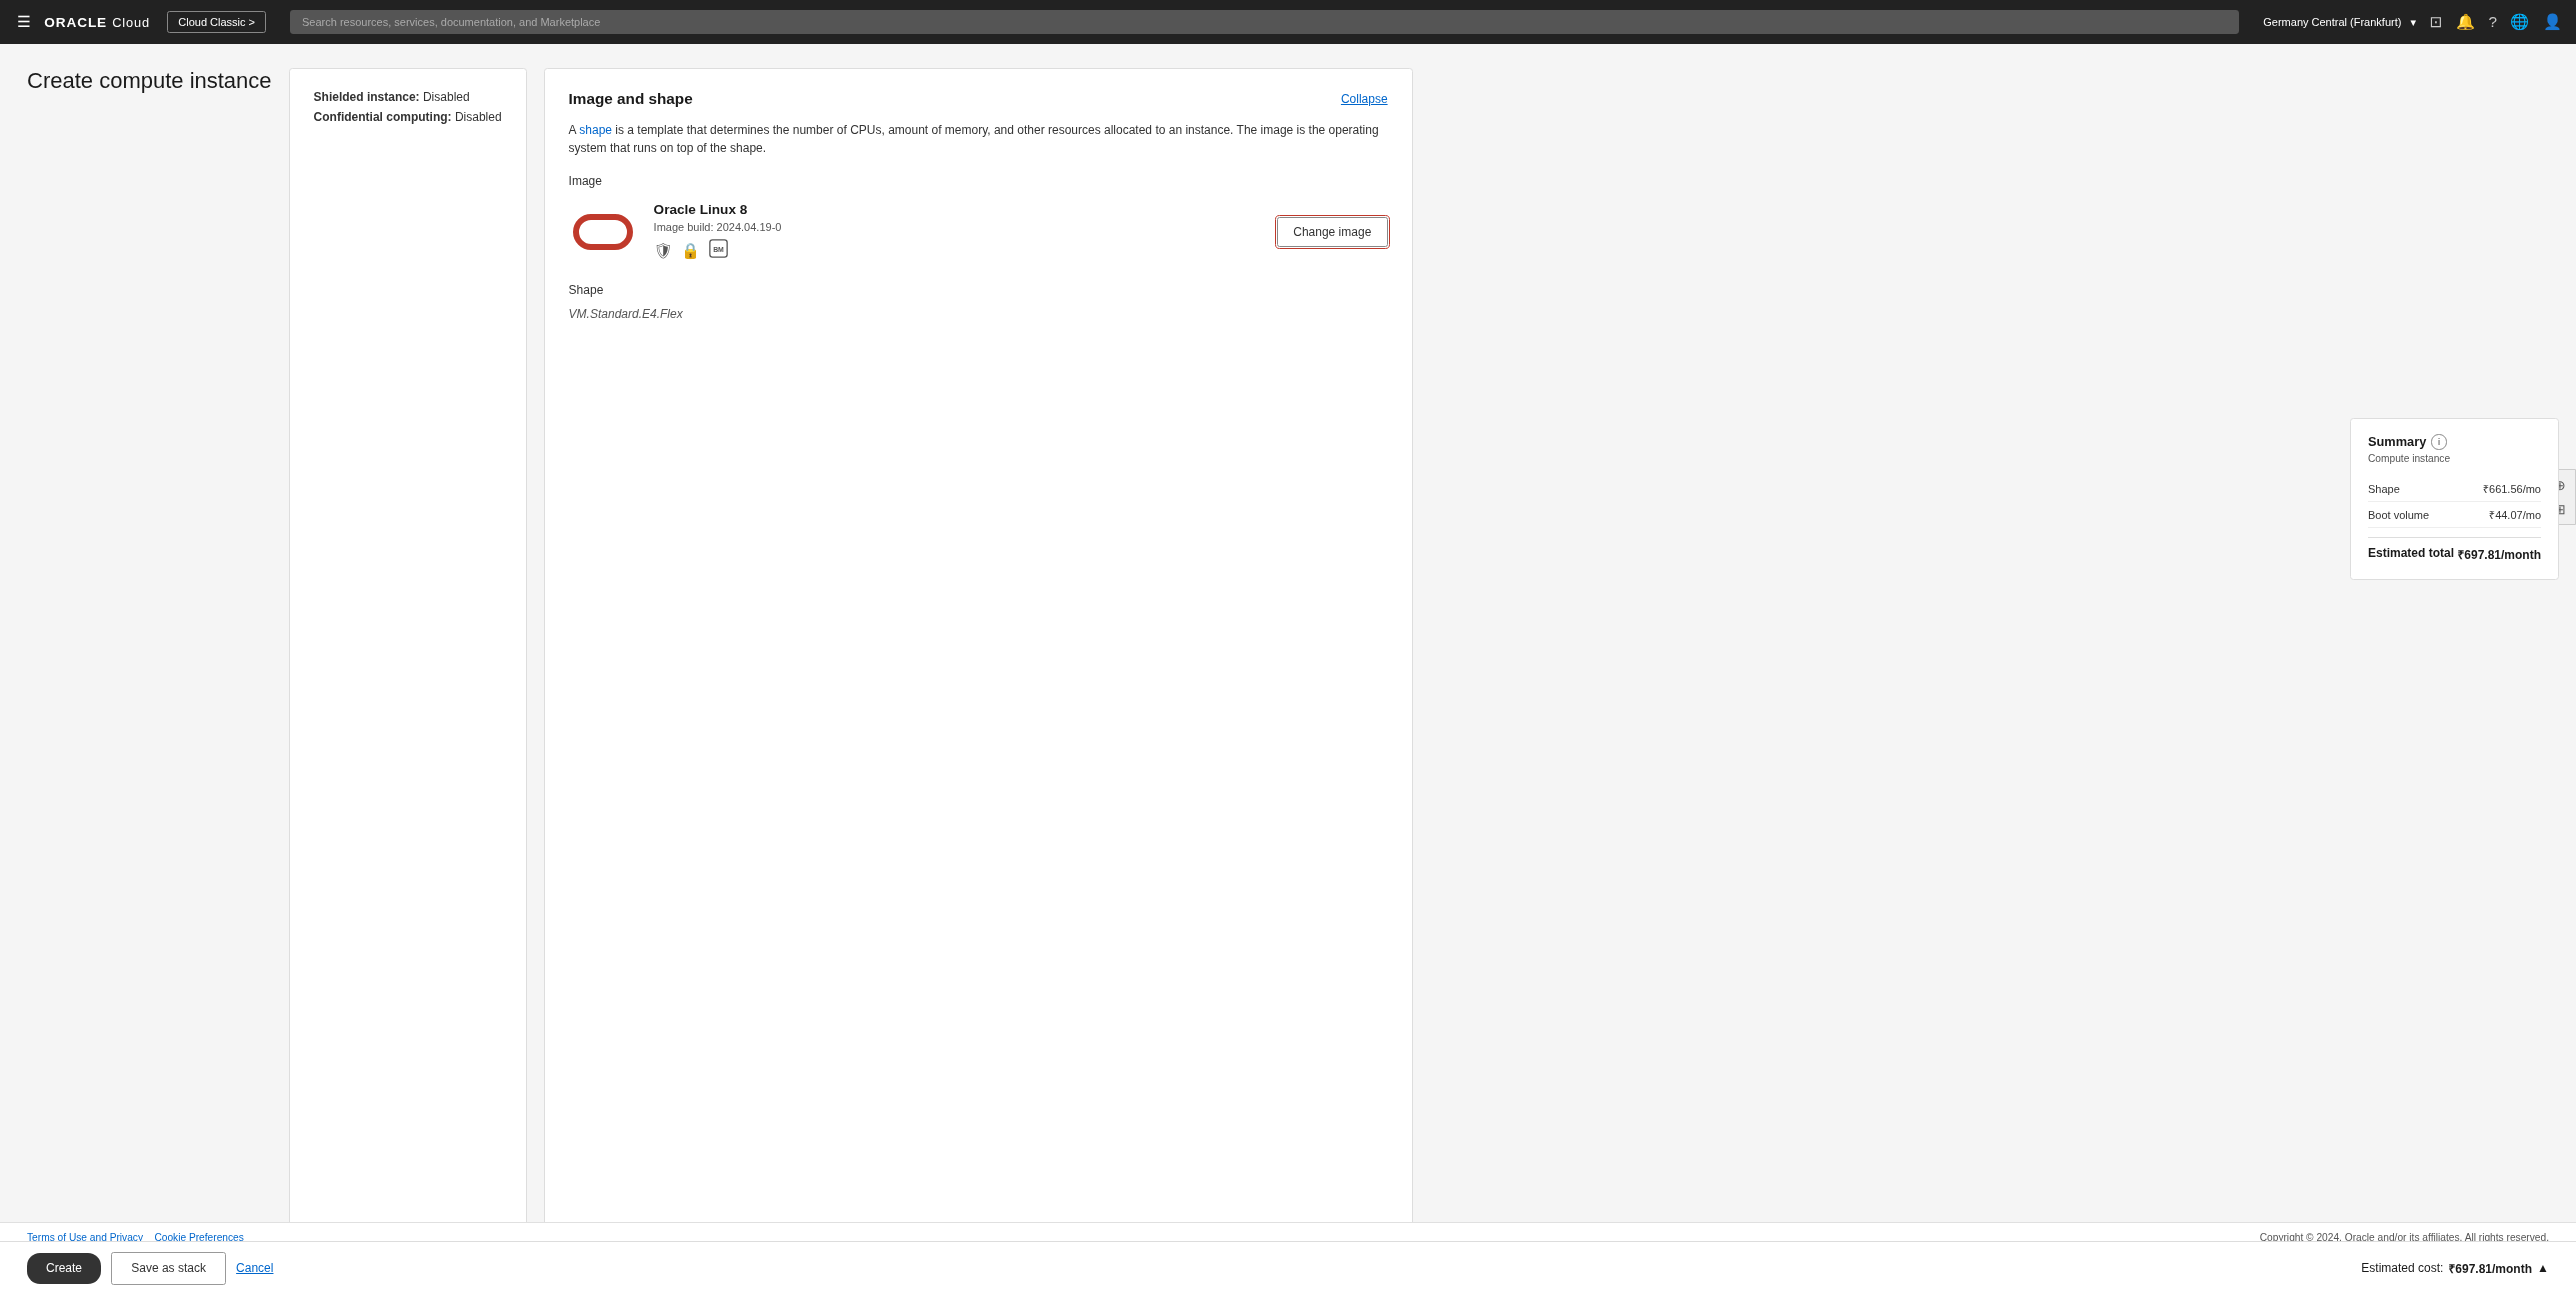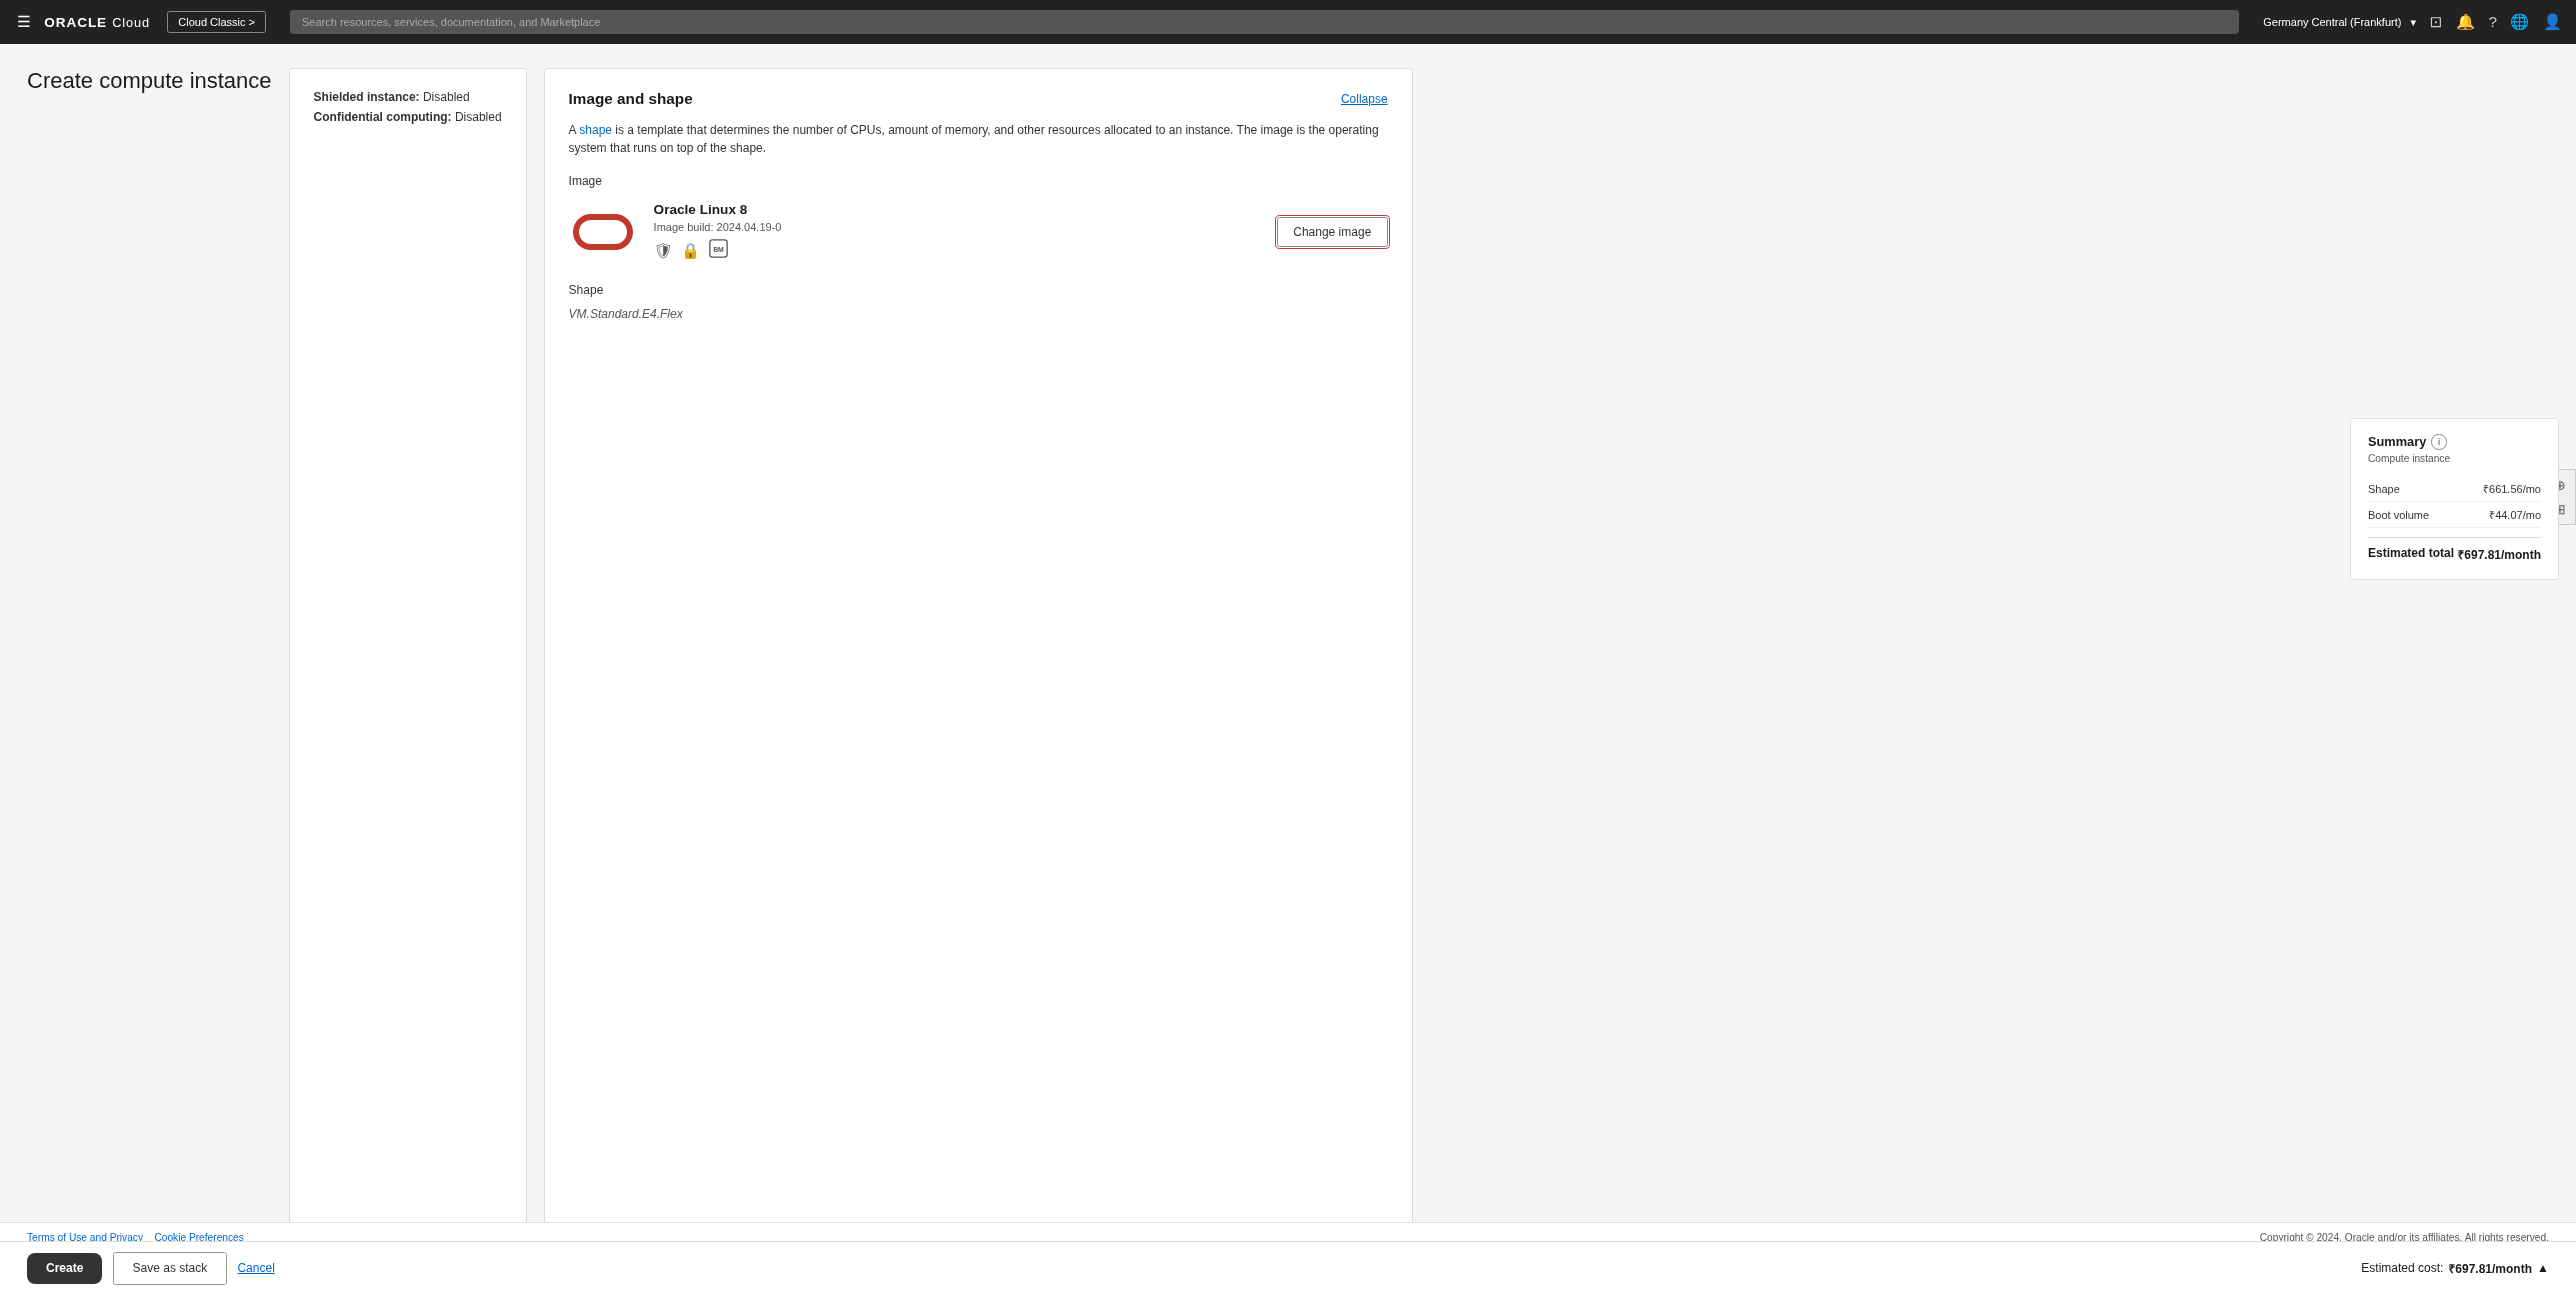--- a/index.html
+++ b/index.html
@@ -295,24 +295,24 @@
       display: flex;
       gap: 10.2px;
       align-items: center;
     }
     .btn-create {
       background: #1a1a2e;
       background: #333;
       color: #fff;
       border: none;
       padding: 8.5px 19px;
-      border-radius: 8px;
-      font-size: 12px;
-      cursor: pointer;
-      font-weight: 700;
+      border-radius: 13px;
+      font-size: 12px;
+      cursor: pointer;
+      font-weight: 400;
     }
     .btn-save-stack {
       background: #fff;
       color: #333;
       border: 0.9px solid #999;
       padding: 8.5px 19px;
       border-radius: 2.6px;
       font-size: 12px;
       cursor: pointer;
     }

